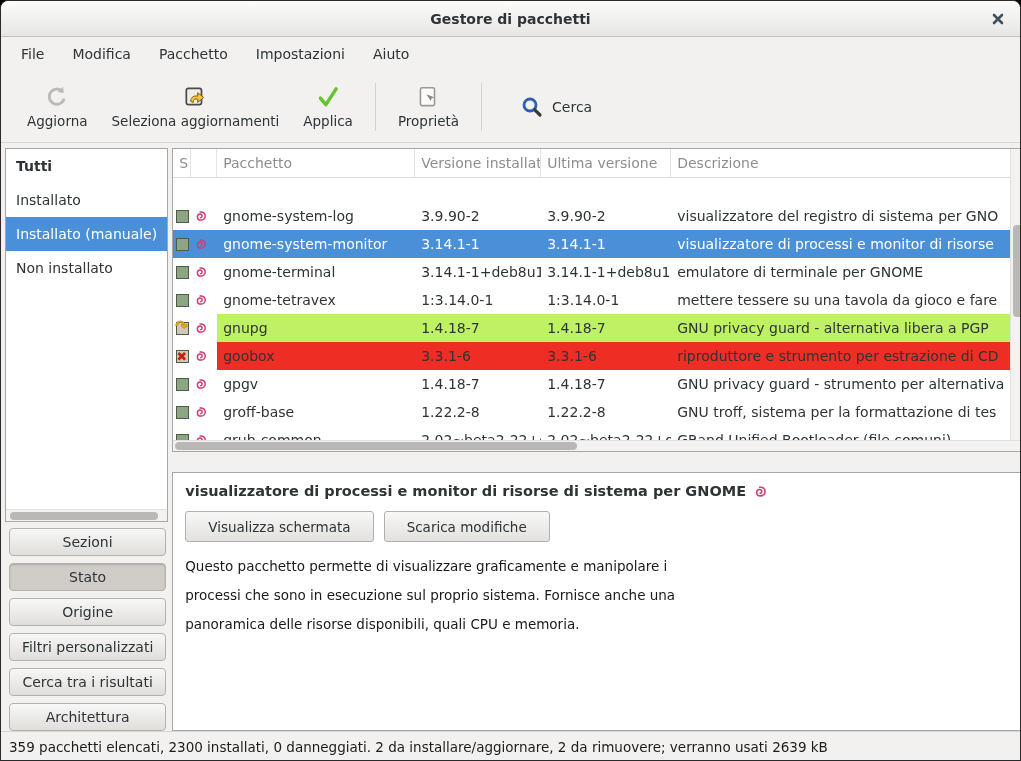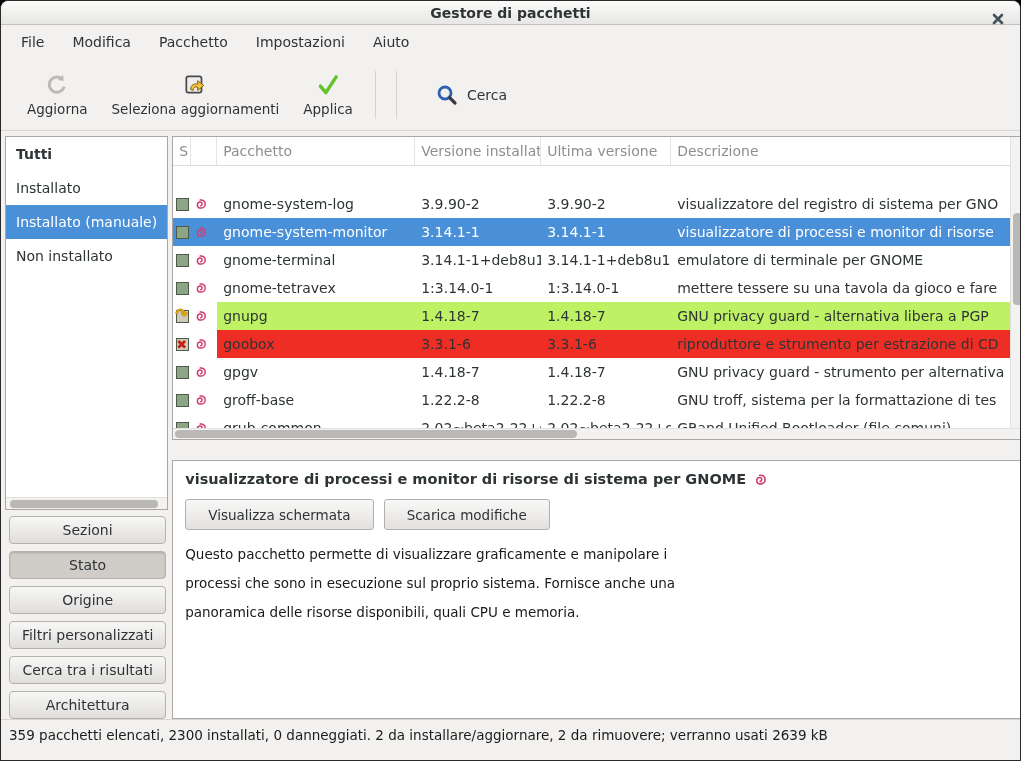--- a/index.html
+++ b/index.html
@@ -4,21 +4,21 @@
 <style>
   * { margin:0; padding:0; box-sizing:border-box; }
   html,body { background:#000; font-family:"DejaVu Sans", sans-serif; }
   .window {
     position:relative; width:1021px; height:761px; background:#f2f1f0;
     border:1px solid #2a2a2a; border-radius:8px 8px 0 0; overflow:hidden;
     color:#2e3436; font-size:14px;
   }
   
   .titlebar {
-    height:24px; background:linear-gradient(#fbfbfa,#e7e6e4);
+    height:36px; background:linear-gradient(#fbfbfa,#e7e6e4);
     border-bottom:1px solid #c3c1be; display:flex; align-items:center; justify-content:center;
     position:relative; border-radius:8px 8px 0 0;
   }
   .titlebar .title { font-weight:bold; font-size:14px; color:#2e3436; }
   .close-btn { position:absolute; right:14px; top:10px; width:16px; height:16px; cursor:pointer; }
   
   .menubar { height:34px; display:flex; align-items:center; padding-left:6px; background:#f2f1f0; }
   .menubar .menu-item { padding:6px 14px; cursor:default; }
   
   .toolbar { height:72px; display:flex; align-items:center; border-bottom:1px solid #d8d6d3; padding-left:14px; }
@@ -128,20 +128,29 @@
     </div>
     <div class="tool-btn">
       <span>
         <svg viewBox="0 0 24 24" width="26" height="26">
           <path d="M5 13 L10 19 L19.5 4.5" fill="none" stroke="#63c42d" stroke-width="3.2" stroke-linecap="round" stroke-linejoin="round"></path>
         </svg>
       </span>
       <span class="tlabel">Applica</span>
     </div>
     <div class="tool-sep"></div>
+    <div class="tool-btn">
+      <span>
+        <svg viewBox="0 0 24 24" width="26" height="26">
+          <rect x="5" y="3.5" width="13" height="16.5" rx="1.5" fill="#fbfbfa" stroke="#9c9a96" stroke-width="1.5"></rect>
+          <path d="M10.5 9.5 l4 6.3 1-2.8 2.8-.5 Z" fill="#8b8986"></path>
+        </svg>
+      </span>
+      <span class="tlabel">Proprietà</span>
+    </div>
     <div class="tool-sep"></div>
     <div class="search-btn">
       <span>
         <svg viewBox="0 0 24 24" width="24" height="24">
           <circle cx="10" cy="10" r="6" fill="none" stroke="#2f5fb3" stroke-width="2.8"></circle>
           <line x1="14.8" y1="14.8" x2="20" y2="20" stroke="#3a3a3a" stroke-width="3.2" stroke-linecap="round"></line>
         </svg>
       </span>
       <span class="tlabel">Cerca</span>
     </div>

